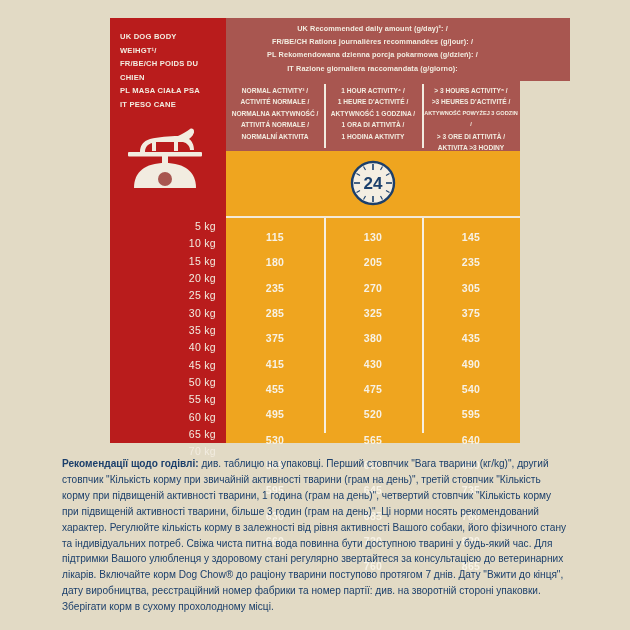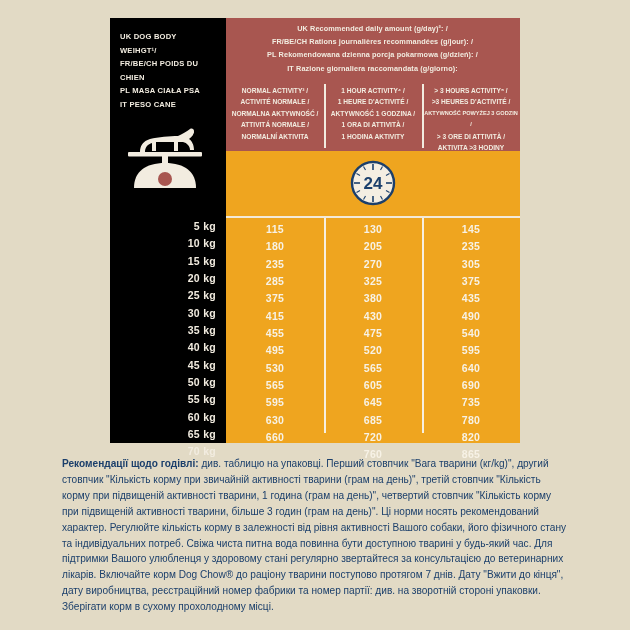--- a/index.html
+++ b/index.html
@@ -27,21 +27,21 @@
     top: 18px;
     width: 410px;
     height: 425px;
   }
 
   
   .hdr-band {
     position: absolute;
     left: 0;
     top: 0;
-    width: 410px;
+    width: 460px;
     height: 63px;
     background: #a85650;
   }
   .hdr-band .hdr-lines {
     position: absolute;
     left: 120px;
     top: 4px;
     width: 285px;
     text-align: center;
     color: #f2ece0;
@@ -51,21 +51,21 @@
     letter-spacing: 0.1px;
   }
 
   
   .left-col {
     position: absolute;
     left: 0;
     top: 0;
     width: 116px;
     height: 425px;
-    background: #000000;
+    background: #b91c1c;
   }
   .left-title {
     position: absolute;
     left: 10px;
     top: 12px;
     width: 104px;
     color: #f2ece0;
     font-size: 7.6px;
     font-weight: bold;
     line-height: 13.6px;
@@ -81,21 +81,21 @@
   .weights {
     position: absolute;
     left: 0;
     top: 200px;
     width: 106px;
     text-align: right;
   }
   .weights .w {
     color: #f2ece0;
     font-size: 10.5px;
-    font-weight: bold;
+    font-weight: normal;
     line-height: 17.35px;
     letter-spacing: 0.3px;
   }
 
   
   .act-band {
     position: absolute;
     left: 116px;
     top: 63px;
     width: 294px;
@@ -169,20 +169,21 @@
     bottom: 10px;
     width: 1.6px;
     background: #f7efe0;
   }
   .data-col .v {
     color: #f7f2e6;
     font-size: 10.5px;
     font-weight: bold;
     line-height: 17.35px;
     letter-spacing: 0.3px;
+    margin-top: 8px;
   }
   
   .grid-toprule {
     position: absolute;
     left: 116px;
     top: 198px;
     width: 294px;
     height: 2px;
     background: #f3ead9;
   }

